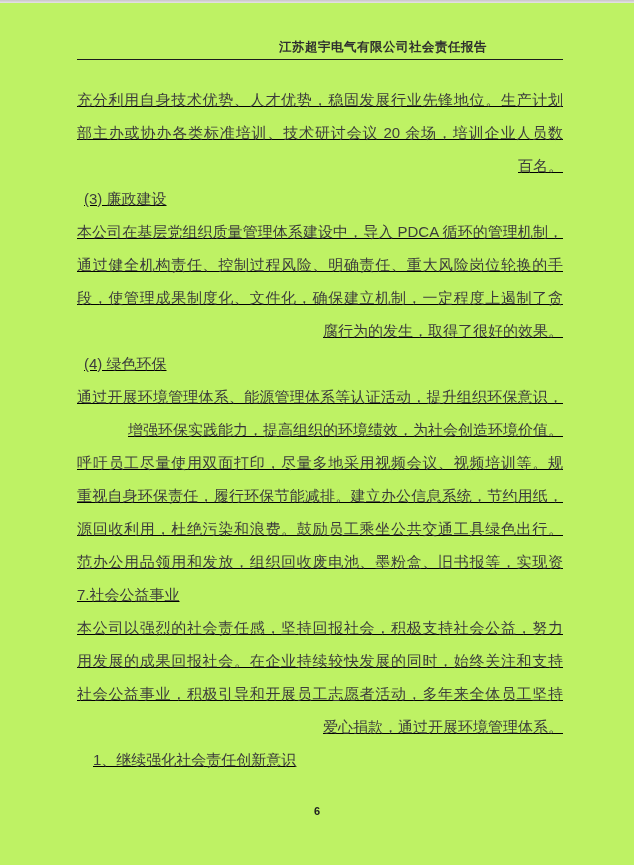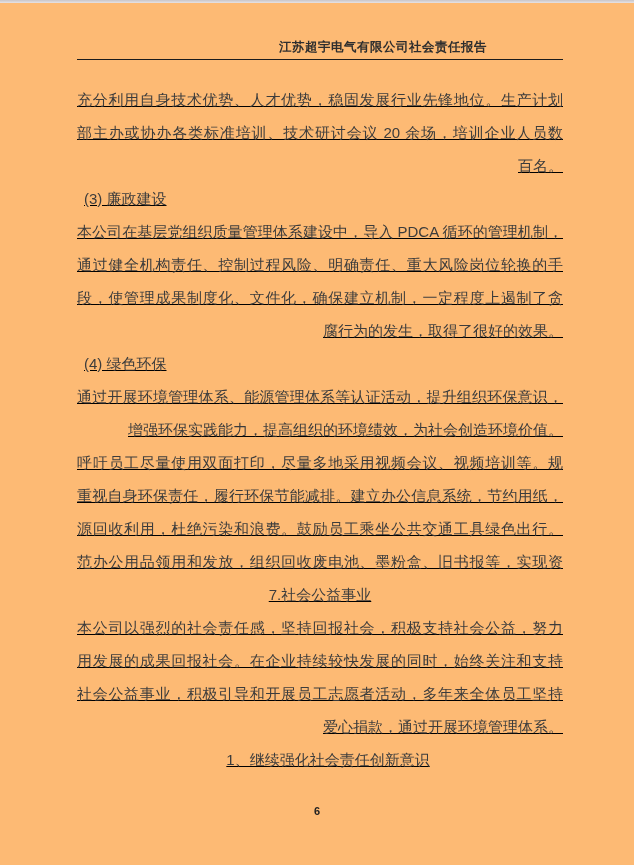--- a/index.html
+++ b/index.html
@@ -1,20 +1,20 @@
 <!DOCTYPE html>
 <html><head>
 <meta charset="utf-8">
 <style>
   html, body { margin: 0; padding: 0; background: #ffffff; }
   .page {
     position: relative;
     width: 634px;
     height: 865px;
-    background: #fdba74;
+    background: #bef264;
     overflow: hidden;
     font-family: "Liberation Sans", sans-serif;
   }
   .top-strip {
     position: absolute;
     left: 0; top: 0;
     width: 634px; height: 3px;
     background: linear-gradient(#c9c5c8, #e6e3e5);
   }
   .doc-header {
@@ -50,22 +50,22 @@
     white-space: nowrap;
     overflow: visible;
   }
   .line.j {
     text-align: justify;
     text-align-last: justify;
     text-justify: inter-character;
   }
   .line.l { text-align: right; }
   .line.h3 { padding-left: 7px; text-align: left; }
-  .line.sec { text-align: center; }
-  .line.num { padding-left: 16px; text-align: center; }
+  .line.sec { text-align: left; }
+  .line.num { padding-left: 16px; text-align: left; }
   .page-footer {
     position: absolute;
     left: 0; top: 801px;
     width: 634px;
     text-align: center;
   }
   .page-footer .page-number {
     font-size: 11px;
     font-weight: bold;
     color: #222222;

